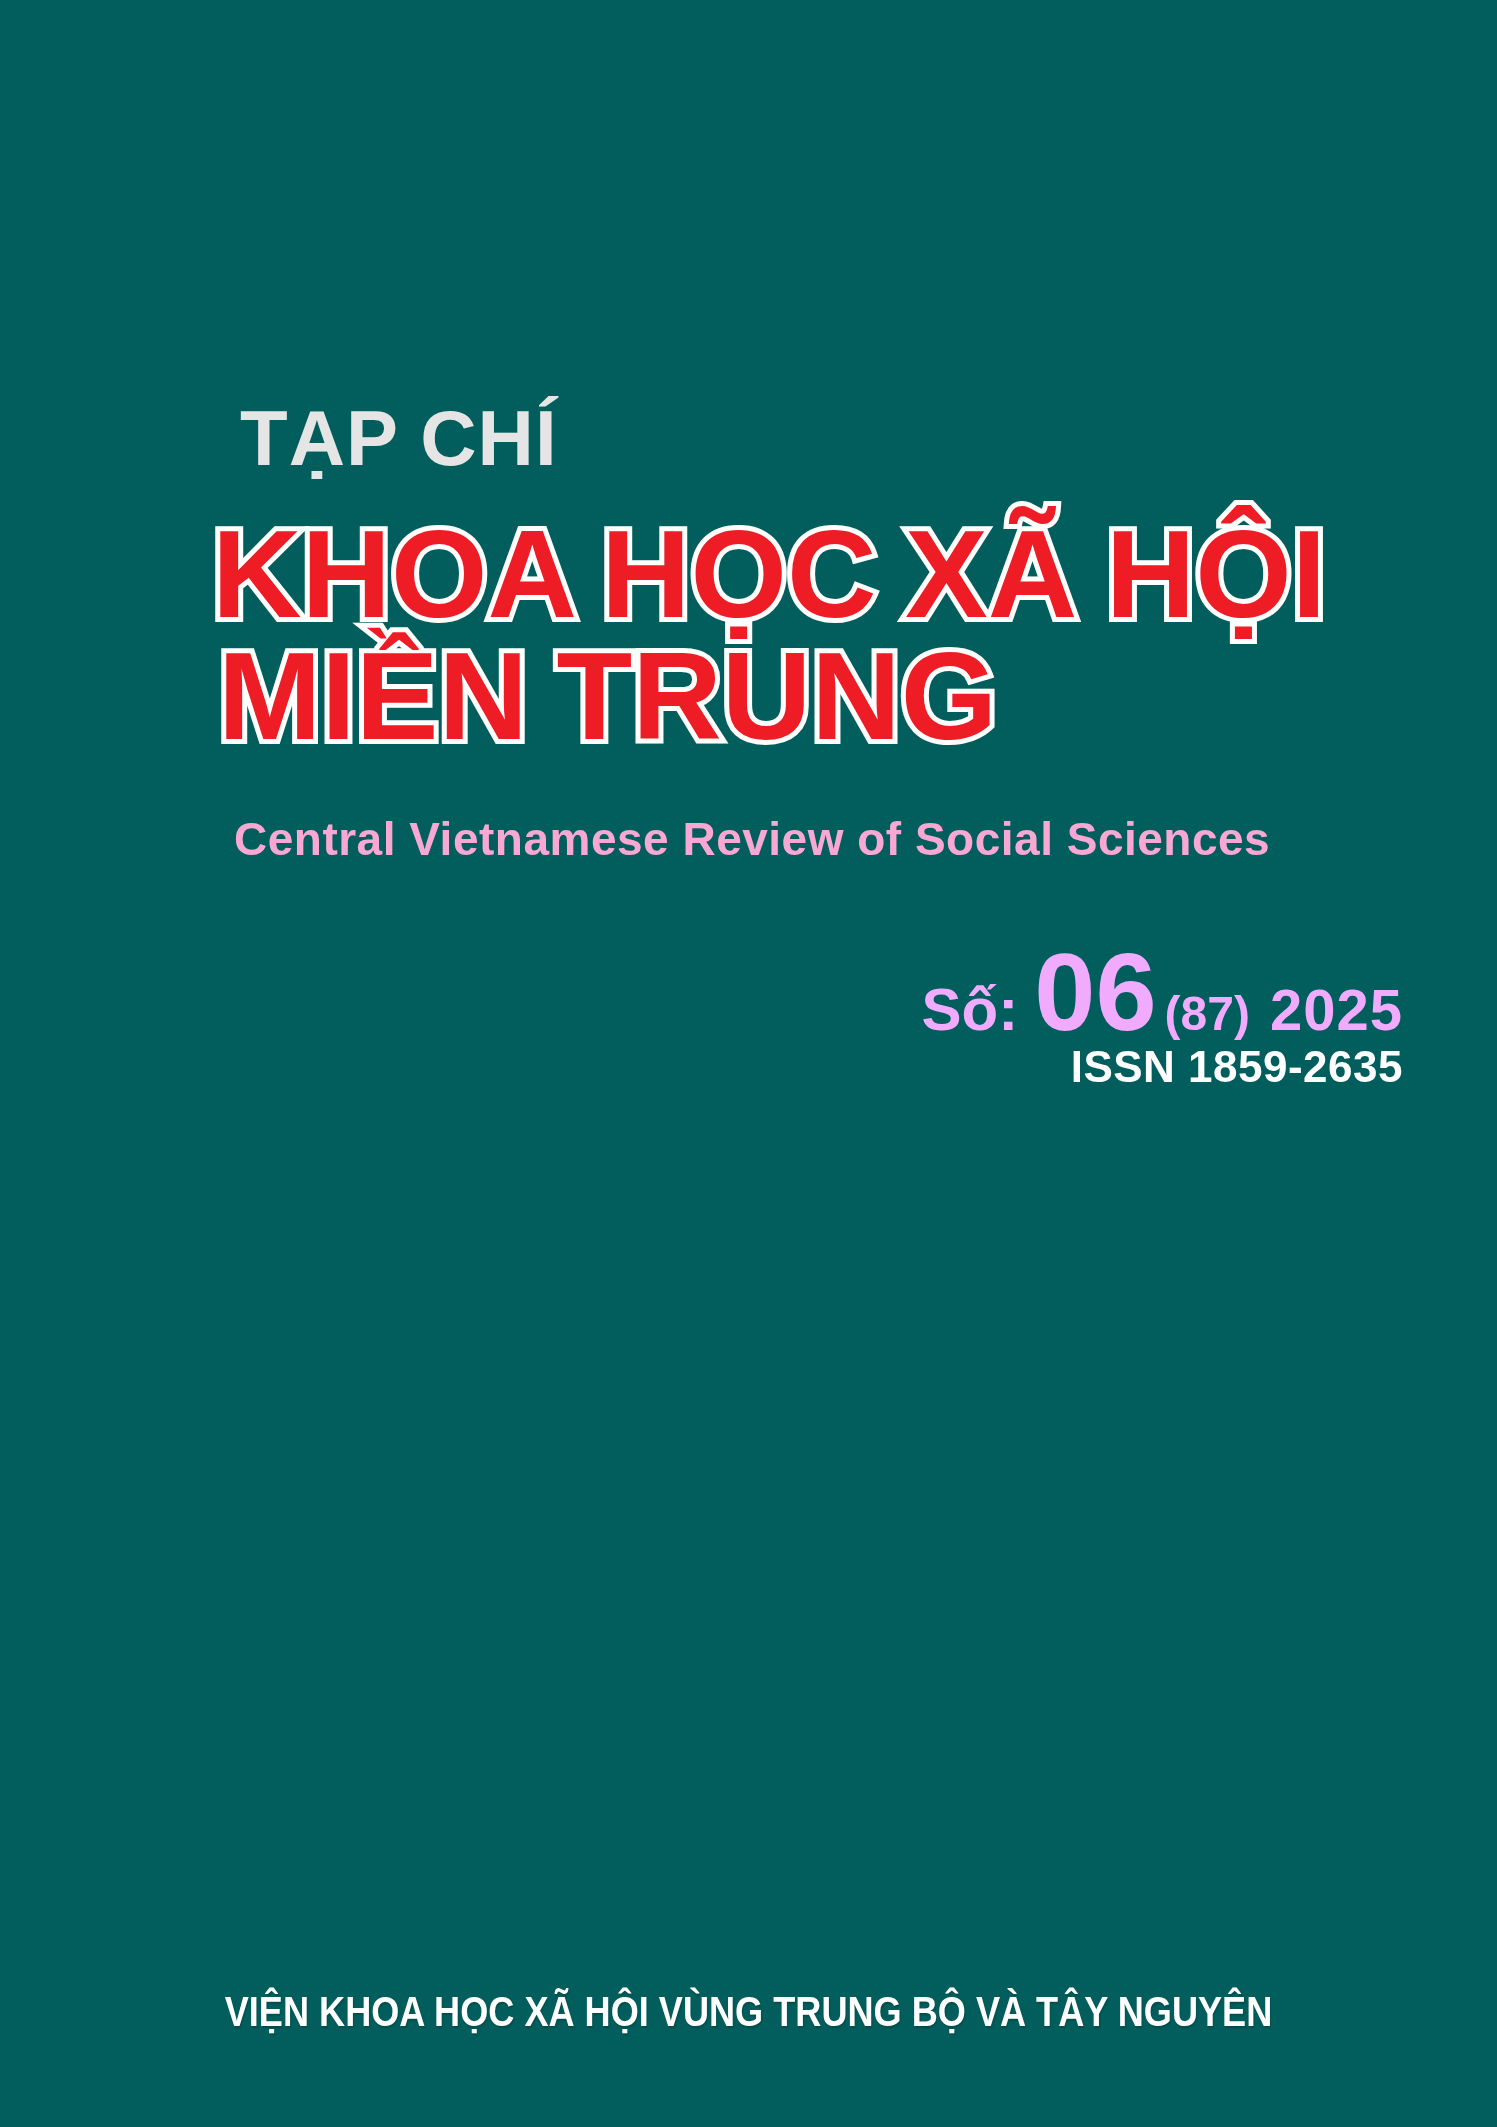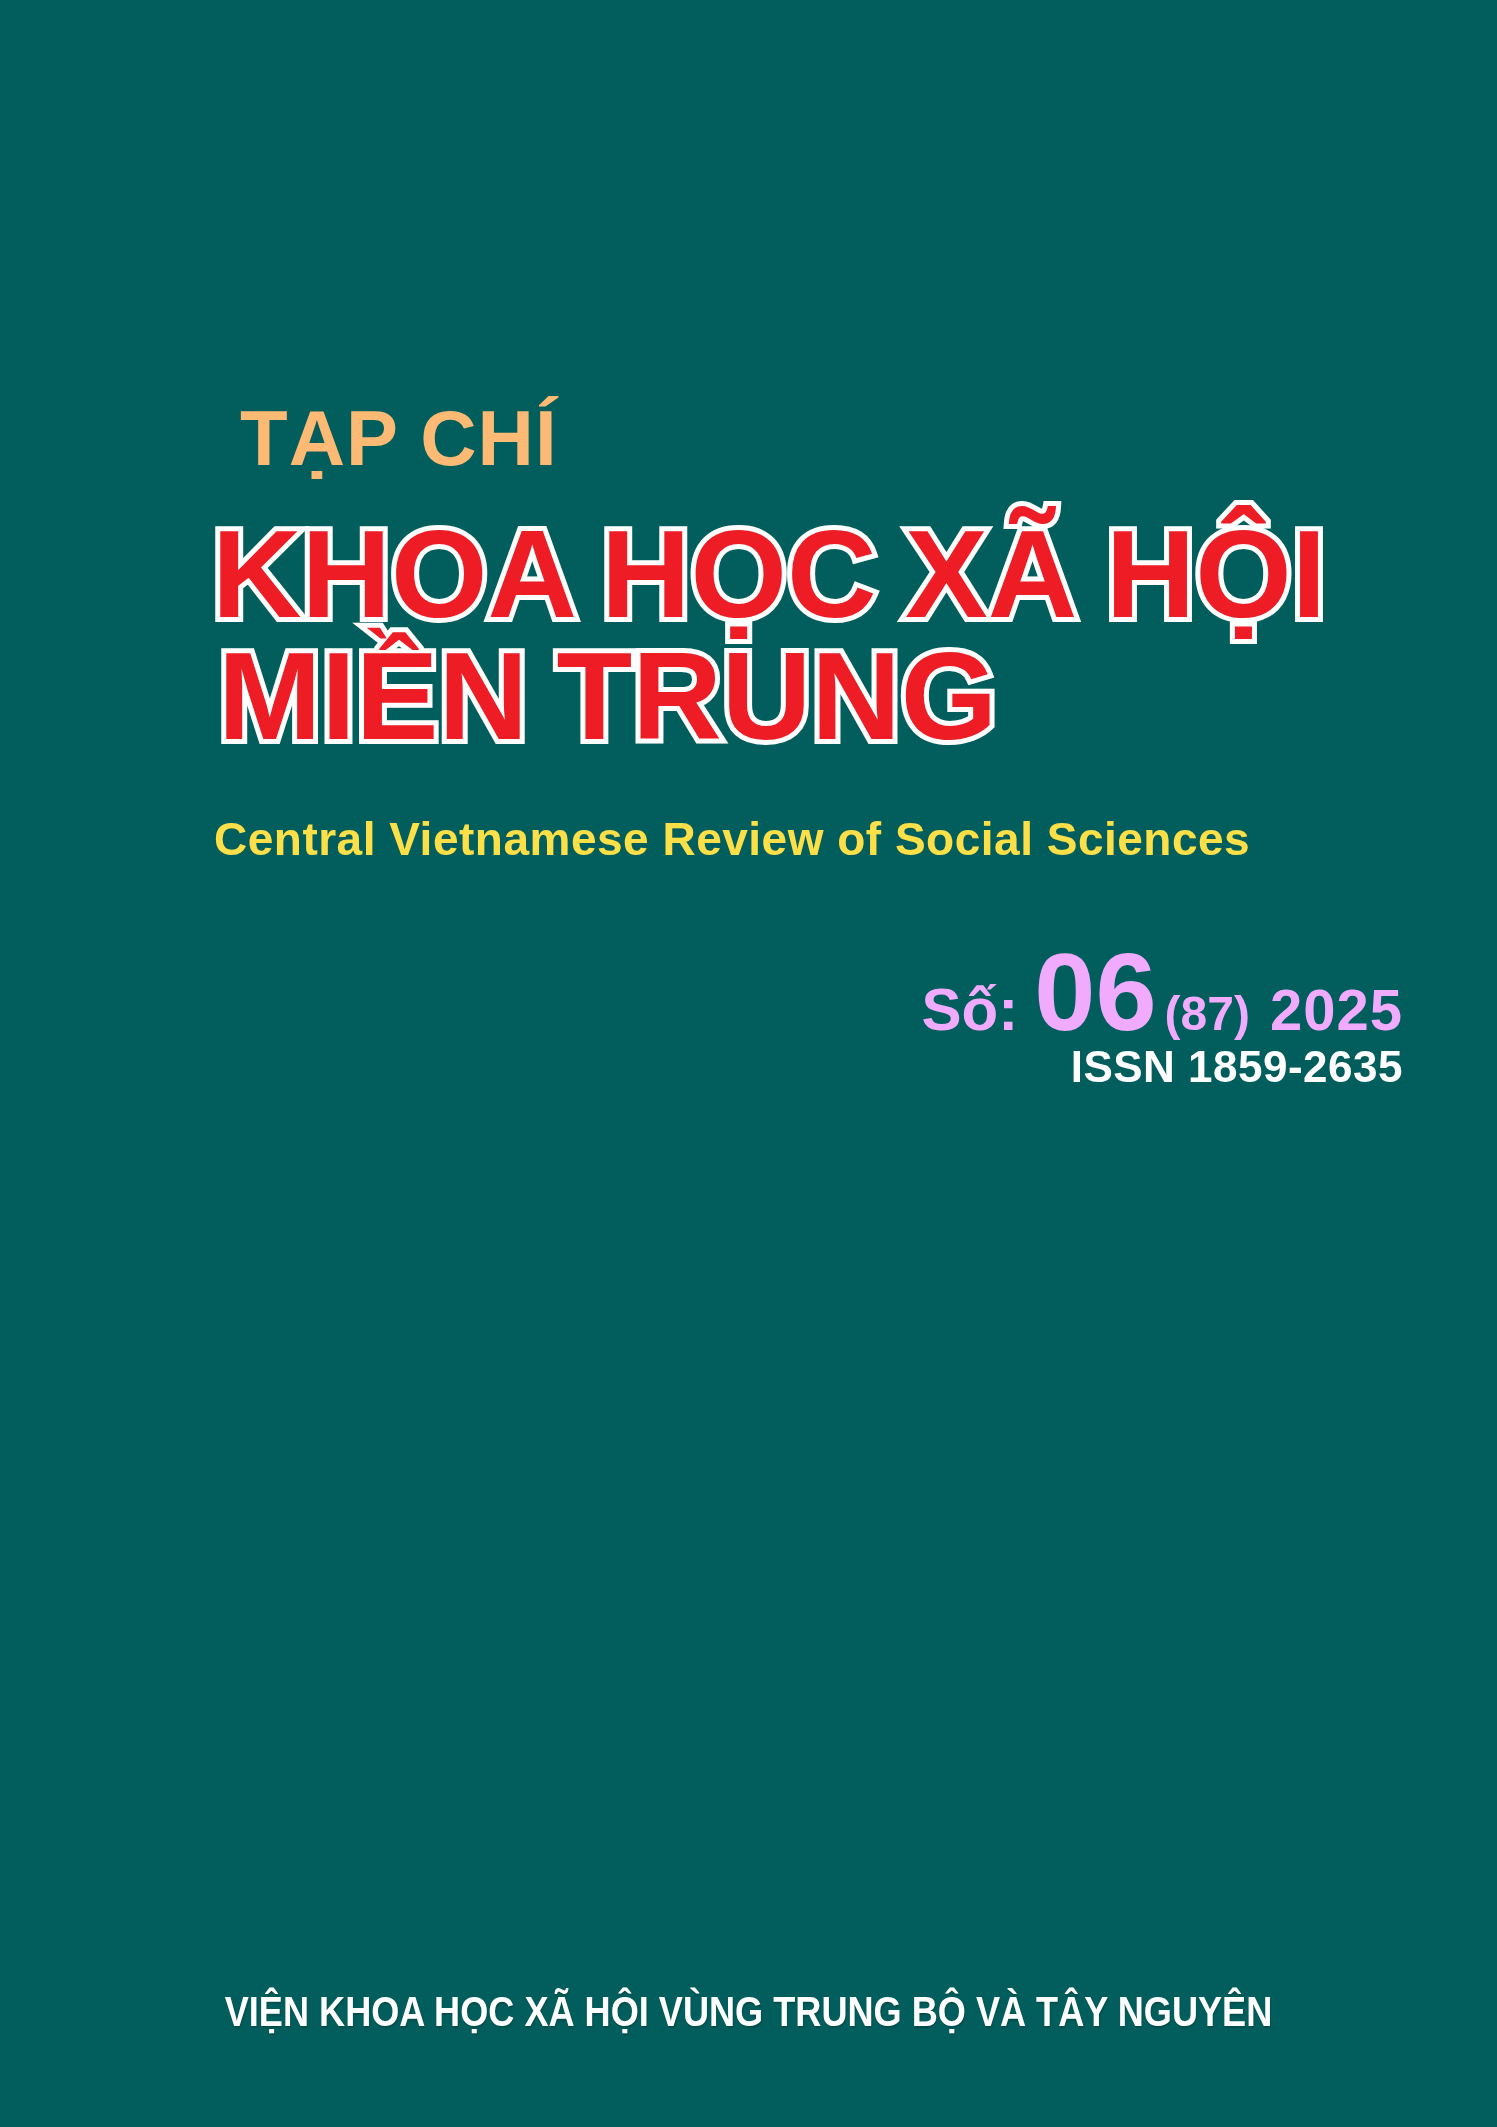--- a/index.html
+++ b/index.html
@@ -80,33 +80,33 @@
     transform: scaleX(0.86);
     transform-origin: center;
     text-shadow: 1px 2px 2px rgba(0,0,0,0.18);
   }
 </style>
 </head>
 <body style="background-color: rgb(2, 94, 92);">
 
 <div class="cover" style="background-color: rgb(2, 94, 92);">
 
-  <div class="abs kicker" style="color: #fdba74; text-align: center;">TẠP CHÍ</div>
+  <div class="abs kicker" style="color: #e5e5e5; text-align: center;">TẠP CHÍ</div>
 
   <div class="abs title-line title-line1">
     <span class="stroke" aria-hidden="true" style="-webkit-text-stroke-color: rgb(255, 255, 255);">KHOA HỌC XÃ HỘI</span>
     <span class="fill" style="color: rgb(238, 28, 37);">KHOA HỌC XÃ HỘI</span>
   </div>
 
   <div class="abs title-line title-line2">
     <span class="stroke" aria-hidden="true" style="-webkit-text-stroke-color: rgb(255, 255, 255);">MIỀN TRUNG</span>
     <span class="fill" style="color: rgb(238, 28, 37);">MIỀN TRUNG</span>
   </div>
 
-  <div class="abs subtitle" style="color: #fde047;">Central Vietnamese Review of Social Sciences</div>
+  <div class="abs subtitle" style="color: #f9a8d4; margin-left: 20px;">Central Vietnamese Review of Social Sciences</div>
 
   <div class="abs issue-row" style="color: #f0abfc;">
     <span class="issue-label">Số:</span>
     <span class="issue-number">06</span>
     <span class="issue-volume">(87)</span>
     <span class="issue-year">2025</span>
   </div>
 
   <div class="abs issn" style="color: rgb(255, 255, 255);">ISSN 1859-2635</div>
 

